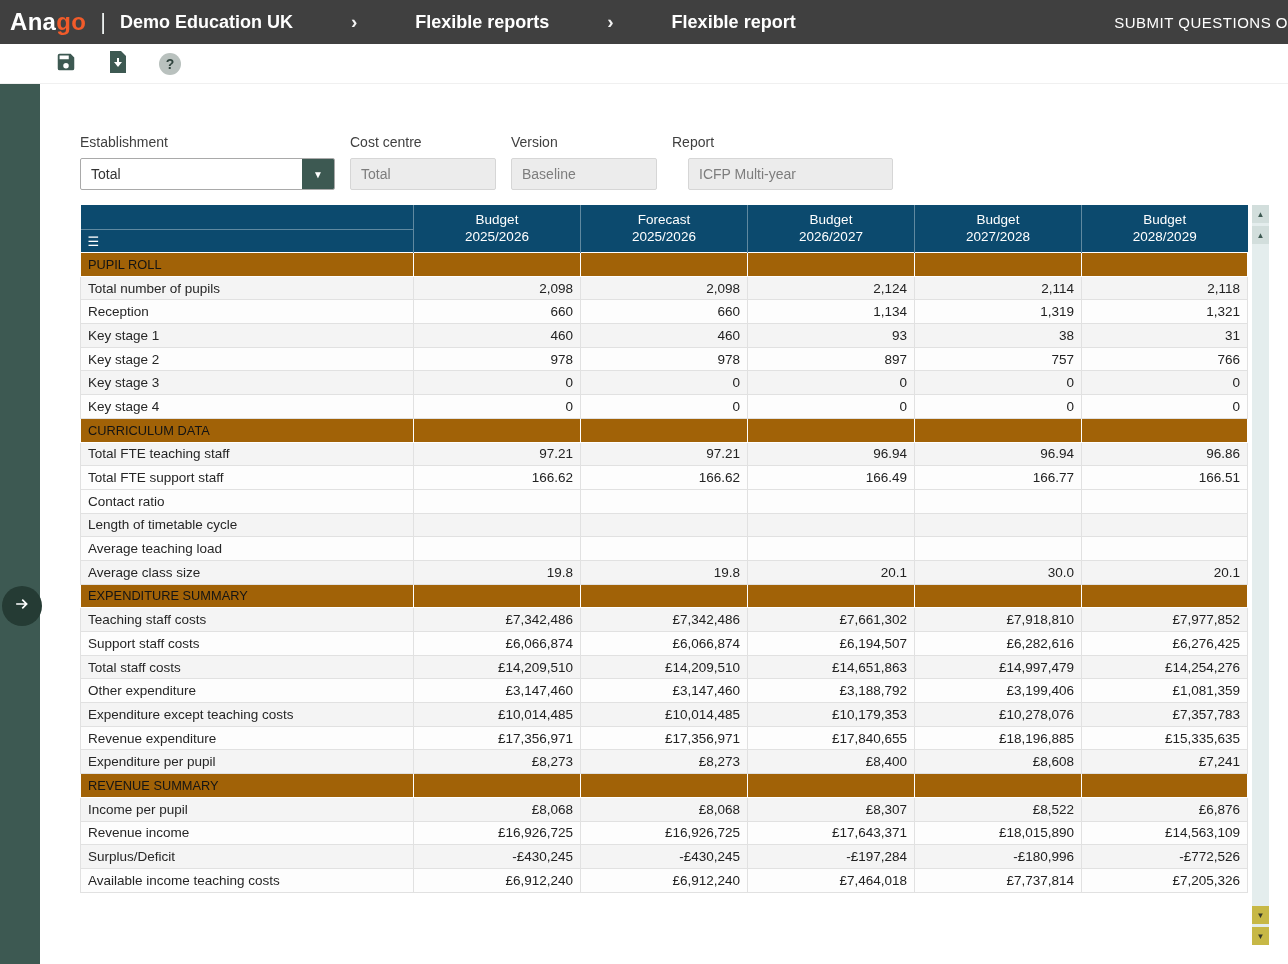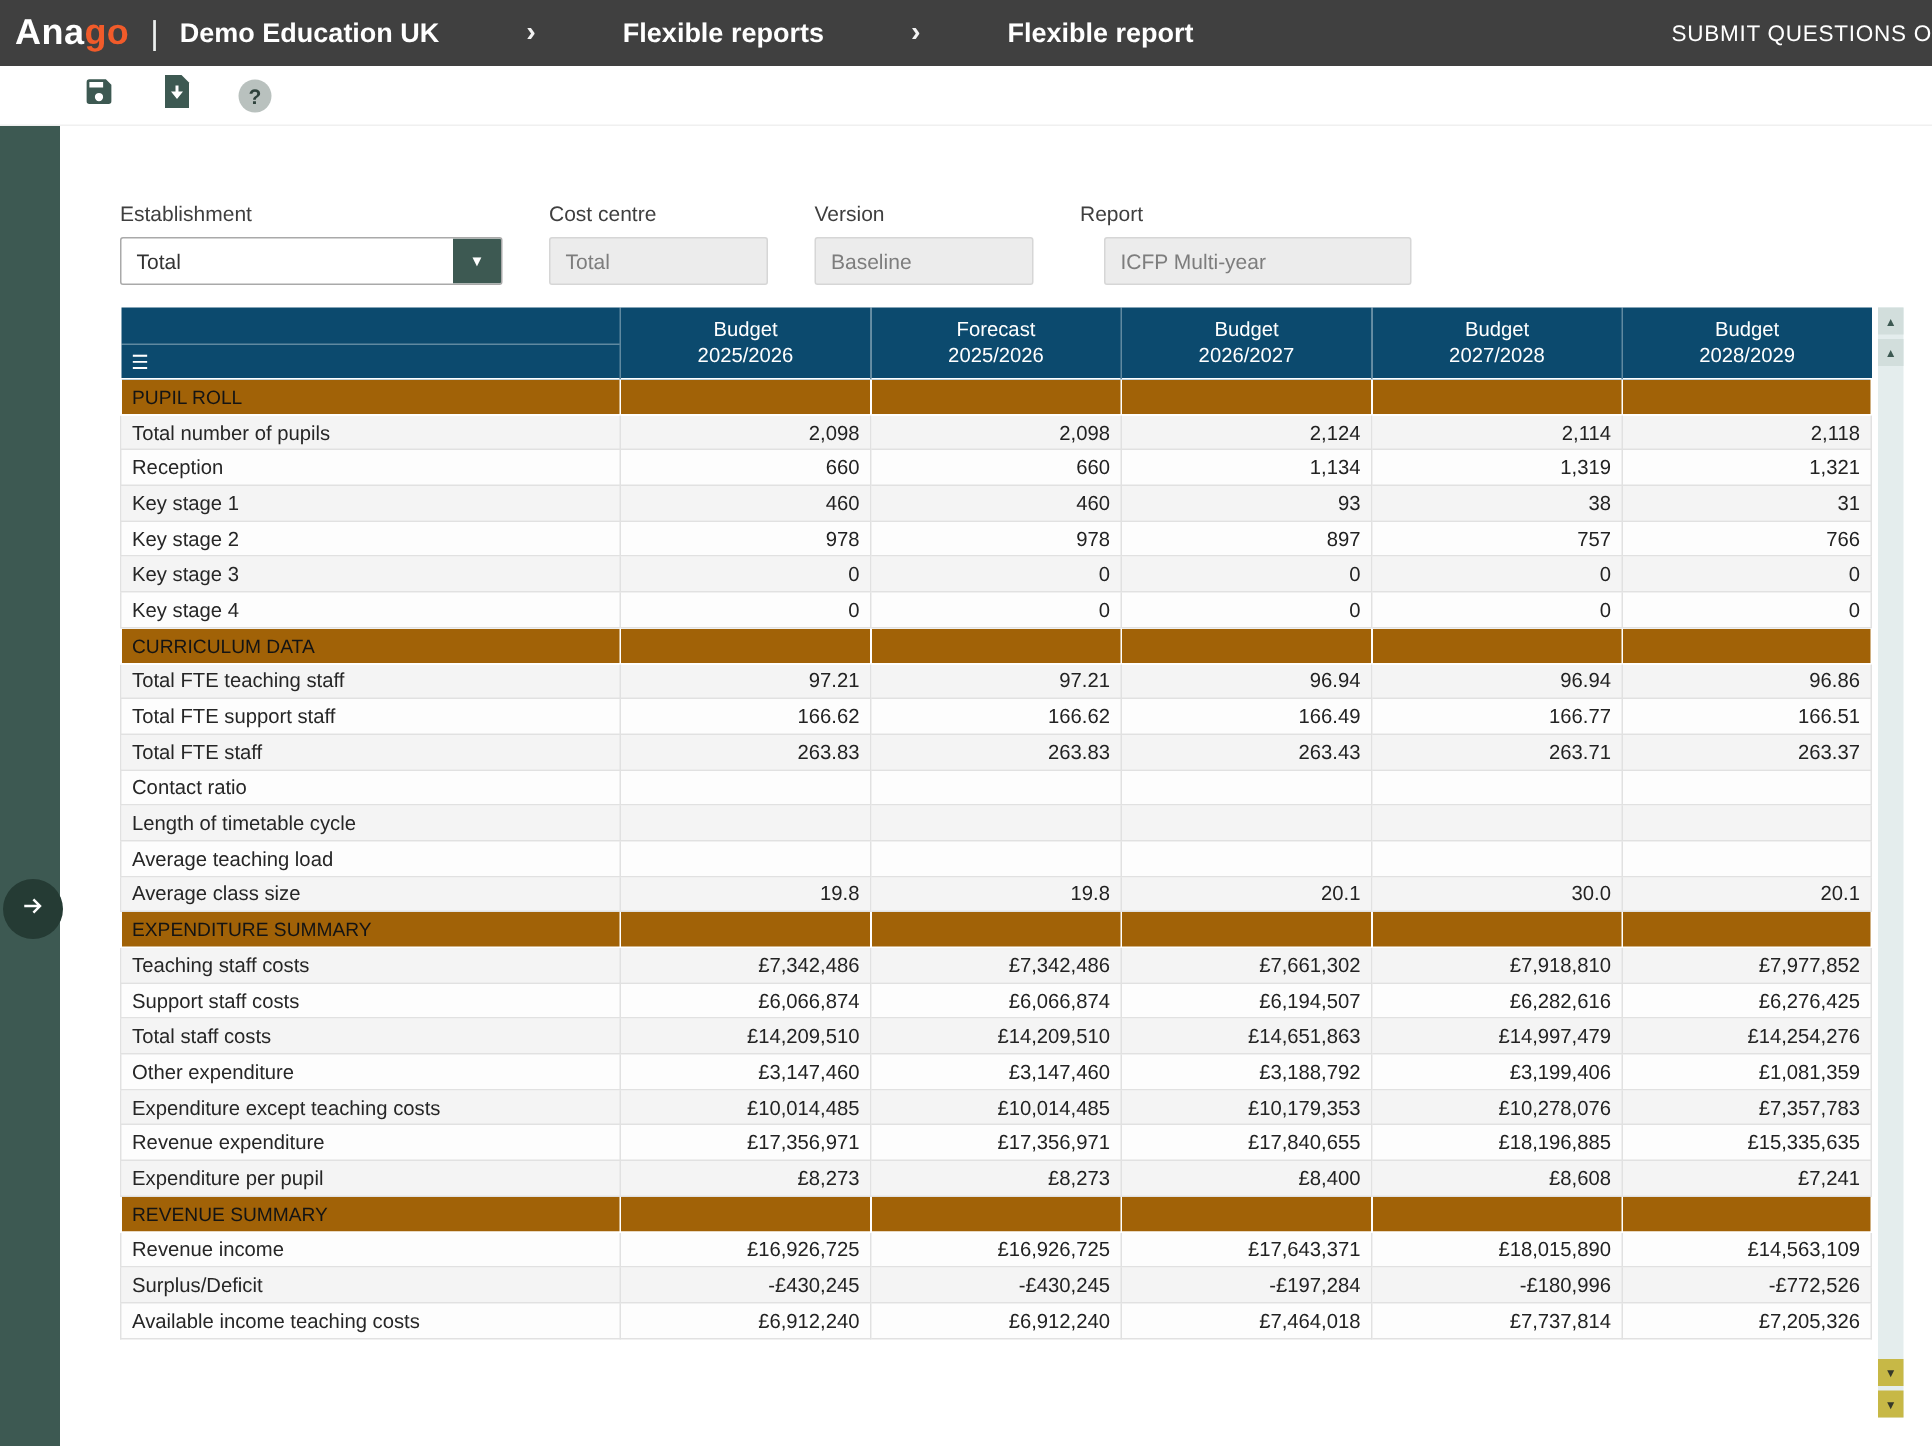--- a/index.html
+++ b/index.html
@@ -30,21 +30,21 @@
                  align-items:center; justify-content:center; }
 
   
   .sidebar { position:absolute; top:84px; left:0; width:40px; height:880px;
              background:#3d5952; }
   .expand-btn { position:absolute; top:502px; left:2px; width:40px; height:40px;
                 border-radius:50%; background:#253b34; display:flex;
                 align-items:center; justify-content:center; cursor:pointer; }
 
   
-  .filters { position:absolute; top:134px; left:80px; display:flex; gap:31px; }
+  .filters { position:absolute; top:134px; left:80px; display:flex; gap:15px; }
   .filter-group { display:flex; flex-direction:column; }
   .filter-label { font-size:14px; color:#3f3f3f; margin-bottom:8px; }
   .select-box { width:255px; height:32px; border:1px solid #a9a9a9; border-radius:2px;
                 background:#fff; display:flex; overflow:hidden; cursor:pointer; }
   .select-value { flex:1; font-size:14px; color:#333; padding-left:10px;
                   display:flex; align-items:center; }
   .select-arrow-btn { width:32px; background:#3d5952; color:#fff; font-size:10px;
                       display:flex; align-items:center; justify-content:center; }
   .disabled-input { height:32px; background:#ececec; border:1px solid #d6d6d6;
                     border-radius:2px; font-size:14px; color:#7d7d7d;
@@ -268,28 +268,20 @@
         <td class="value-cell">96.86</td>
       </tr>
       <tr class="plain">
         <td class="label-cell">Total FTE support staff</td>
         <td class="value-cell">166.62</td>
         <td class="value-cell">166.62</td>
         <td class="value-cell">166.49</td>
         <td class="value-cell">166.77</td>
         <td class="value-cell">166.51</td>
       </tr>
-      <tr class="shade">
-        <td class="label-cell">Total FTE staff</td>
-        <td class="value-cell">263.83</td>
-        <td class="value-cell">263.83</td>
-        <td class="value-cell">263.43</td>
-        <td class="value-cell">263.71</td>
-        <td class="value-cell">263.37</td>
-      </tr>
       <tr class="plain">
         <td class="label-cell">Contact ratio</td>
         <td class="value-cell"></td>
         <td class="value-cell"></td>
         <td class="value-cell"></td>
         <td class="value-cell"></td>
         <td class="value-cell"></td>
       </tr>
       <tr class="shade">
         <td class="label-cell">Length of timetable cycle</td>
@@ -379,20 +371,28 @@
         <td class="value-cell">£8,608</td>
         <td class="value-cell">£7,241</td>
       </tr>
       <tr class="section-row">
         <td class="label-cell">REVENUE SUMMARY</td>
         <td></td>
         <td></td>
         <td></td>
         <td></td>
         <td></td>
+      </tr>
+      <tr class="shade">
+        <td class="label-cell">Income per pupil</td>
+        <td class="value-cell">£8,068</td>
+        <td class="value-cell">£8,068</td>
+        <td class="value-cell">£8,307</td>
+        <td class="value-cell">£8,522</td>
+        <td class="value-cell">£6,876</td>
       </tr>
       <tr class="plain">
         <td class="label-cell">Revenue income</td>
         <td class="value-cell">£16,926,725</td>
         <td class="value-cell">£16,926,725</td>
         <td class="value-cell">£17,643,371</td>
         <td class="value-cell">£18,015,890</td>
         <td class="value-cell">£14,563,109</td>
       </tr>
       <tr class="shade">

